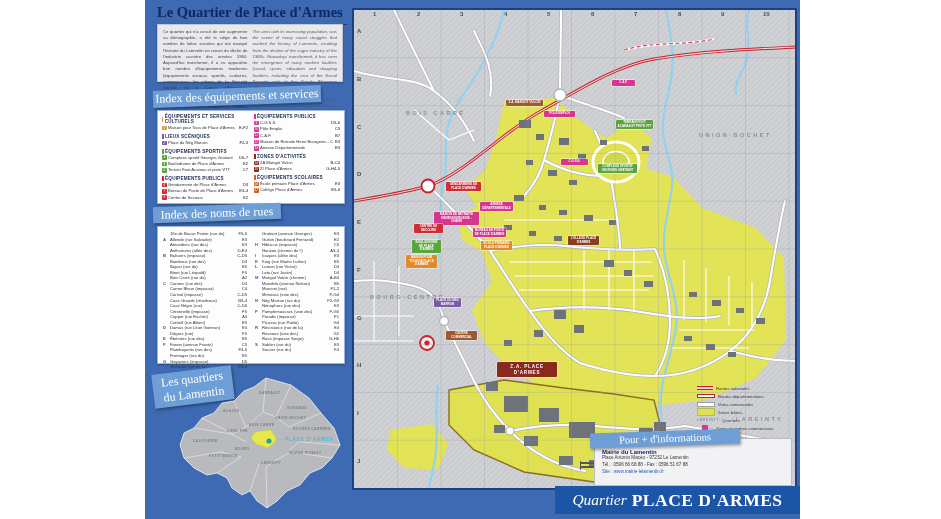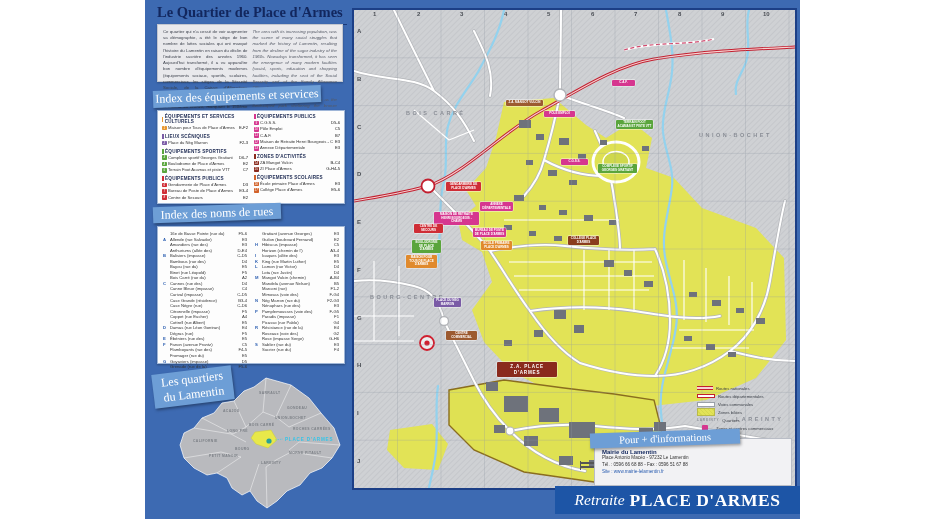--- a/index.html
+++ b/index.html
@@ -740,18 +740,18 @@
     <div id="info-panel">
       <div class="mname">Mairie du Lamentin</div>
       <div class="mline">Place Antonio Macéo - 97232 Le Lamentin</div>
       <div class="mline">Tél. : 0596 66 68 88 - Fax : 0596 51 67 88</div>
       <div class="msite">Site : www.mairie-lelamentin.fr</div>
     </div>
     <div class="banner info">Pour + d'informations</div>
   </div>
 
   <div id="footer-banner">
-    <span class="q">Retraite</span>
+    <span class="q">Quartier</span>
     <span class="t">PLACE D'ARMES</span>
   </div>
 
 </div>
 </div>
 
 </body></html>

